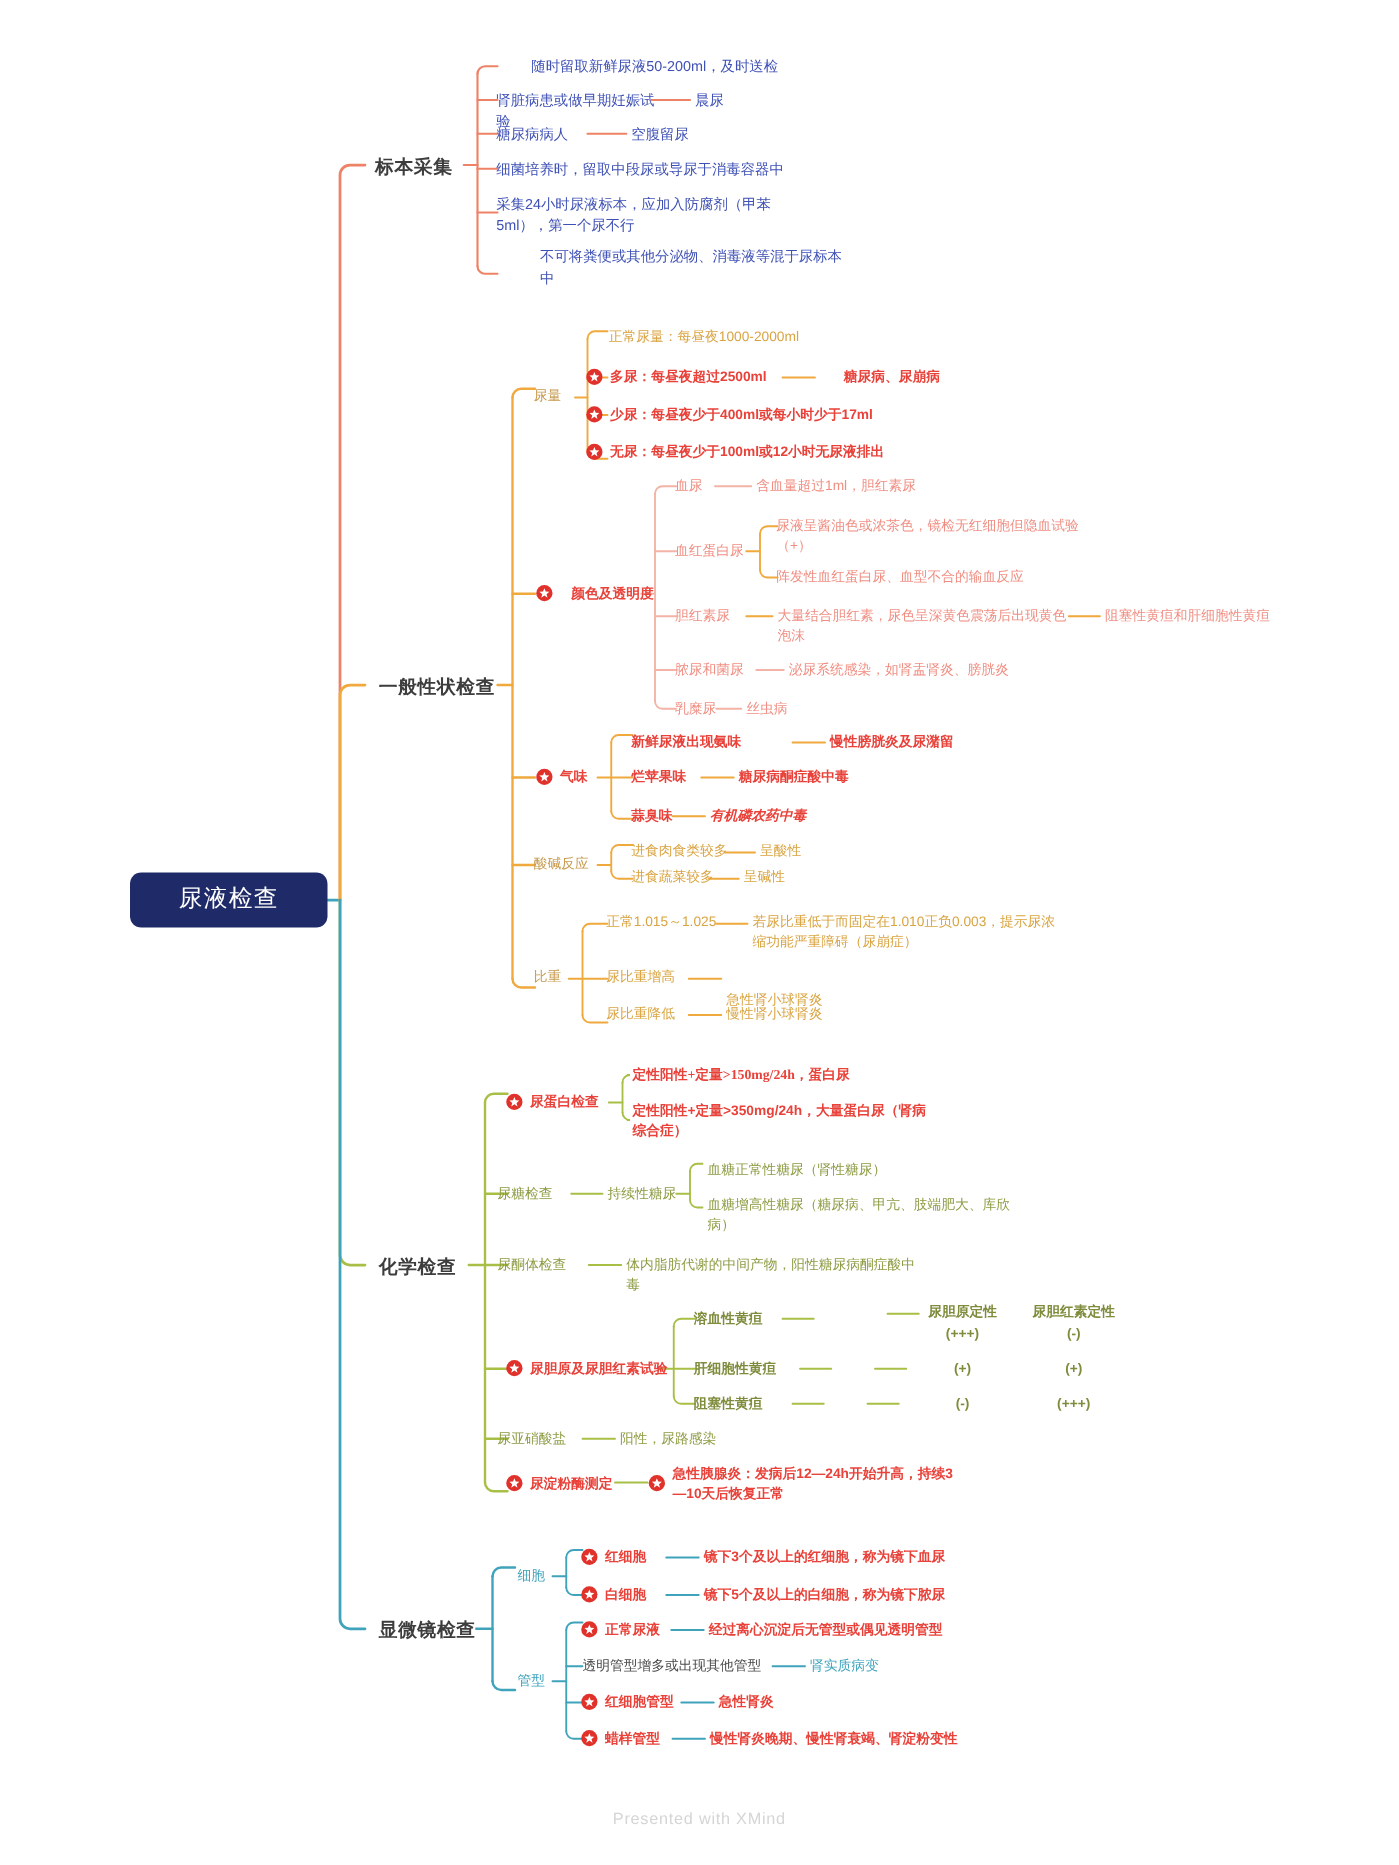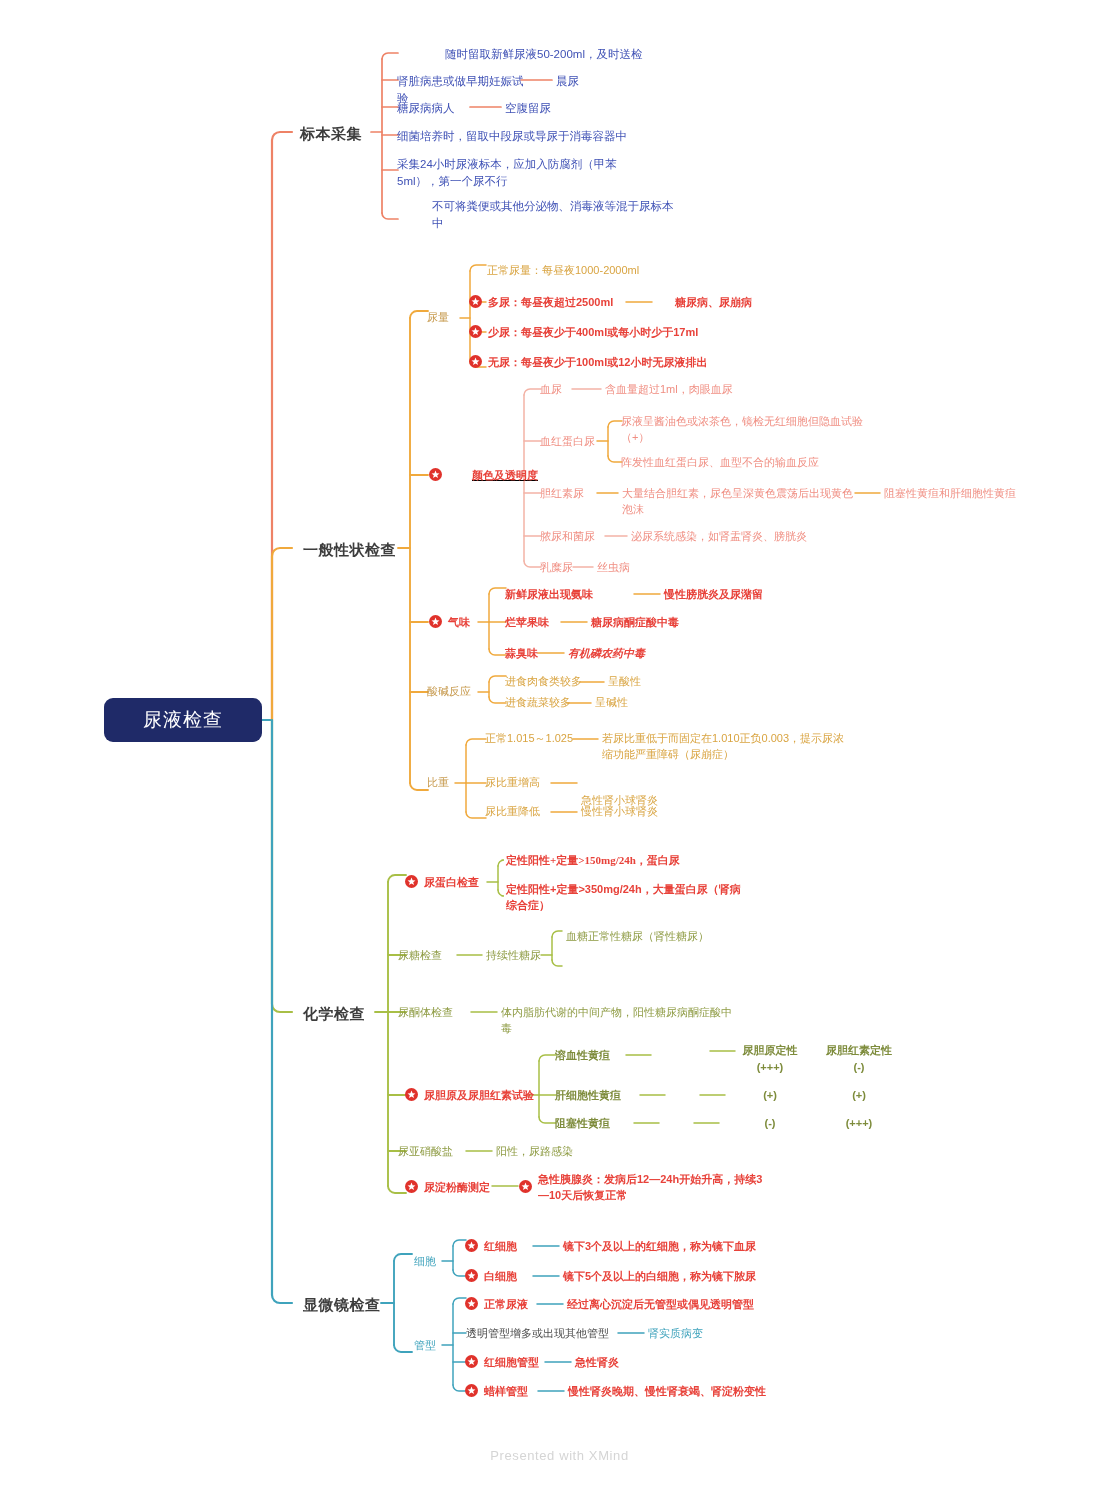--- a/index.html
+++ b/index.html
@@ -204,21 +204,21 @@
 </svg>
 
 <div class="node root">
   <span class="txt">尿液检查</span>
 </div>
 
 <div class="node main-label" style="left:300px;top:123px;">
   <span class="txt">标本采集</span>
 </div>
 
-<div class="node lvl2 c-indigo" style="left:417px;top:46px;width:230px;padding-left:28px;">
+<div class="node lvl2 c-indigo" style="left:397px;top:46px;width:230px;padding-left:28px;">
   <span class="txt">随时留取新鲜尿液50-200ml，及时送检</span>
     </div>
 
 <div class="node lvl2 c-indigo" style="left:397px;top:73px;width:130px;">
   <span class="txt">肾脏病患或做早期妊娠试验</span>
     </div>
 <div class="node lvl2 c-indigo" style="left:556px;top:73px;width:80px;">
   <span class="txt">晨尿</span>
     </div>
 
@@ -281,29 +281,29 @@
     </span>
 <div class="node lvl3 c-red" style="left:488px;top:355px;width:300px;">
   <span class="txt">无尿：每昼夜少于100ml或12小时无尿液排出</span>
     </div>
 
 <span class="badge" style="left:429px;top:468px;">
   <svg viewBox="0 0 10 10">
         <polygon points="5,0.6 6.2,3.6 9.4,3.8 6.9,5.9 7.8,9 5,7.2 2.2,9 3.1,5.9 0.6,3.8 3.8,3.6" fill="#fff"></polygon>
       </svg>
     </span>
-<div class="node lvl3 c-red" style="left:472px;top:468px;text-decoration:underline;">
+<div class="node lvl3 c-red" style="left:457px;top:468px;">
   <span class="txt">颜色及透明度</span>
     </div>
 
 <div class="node lvl3 c-pink" style="left:540px;top:382px;">
   <span class="txt">血尿</span>
     </div>
 <div class="node lvl3 c-pink" style="left:605px;top:382px;width:190px;">
-  <span class="txt">含血量超过1ml，肉眼血尿</span>
+  <span class="txt">含血量超过1ml，胆红素尿</span>
     </div>
 
 <div class="node lvl3 c-pink" style="left:540px;top:434px;">
   <span class="txt">血红蛋白尿</span>
     </div>
 <div class="node lvl3 c-pink" style="left:621px;top:414px;width:248px;">
   <span class="txt">尿液呈酱油色或浓茶色，镜检无红细胞但隐血试验（+）</span>
     </div>
 <div class="node lvl3 c-pink" style="left:621px;top:455px;width:250px;">
   <span class="txt">阵发性血红蛋白尿、血型不合的输血反应</span>
@@ -428,20 +428,23 @@
 
 <div class="node lvl3 c-olive" style="left:398px;top:948px;">
   <span class="txt">尿糖检查</span>
     </div>
 <div class="node lvl3 c-olive" style="left:486px;top:948px;">
   <span class="txt">持续性糖尿</span>
     </div>
 <div class="node lvl3 c-olive" style="left:566px;top:929px;width:230px;">
   <span class="txt">血糖正常性糖尿（肾性糖尿）</span>
     </div>
+<div class="node lvl3 c-olive" style="left:566px;top:957px;width:250px;">
+  <span class="txt">血糖增高性糖尿（糖尿病、甲亢、肢端肥大、库欣病）</span>
+    </div>
 
 <div class="node lvl3 c-olive" style="left:398px;top:1005px;">
   <span class="txt">尿酮体检查</span>
     </div>
 <div class="node lvl3 c-olive" style="left:501px;top:1005px;width:240px;">
   <span class="txt">体内脂肪代谢的中间产物，阳性糖尿病酮症酸中毒</span>
     </div>
 
 <span class="badge" style="left:405px;top:1088px;">
   <svg viewBox="0 0 10 10">

